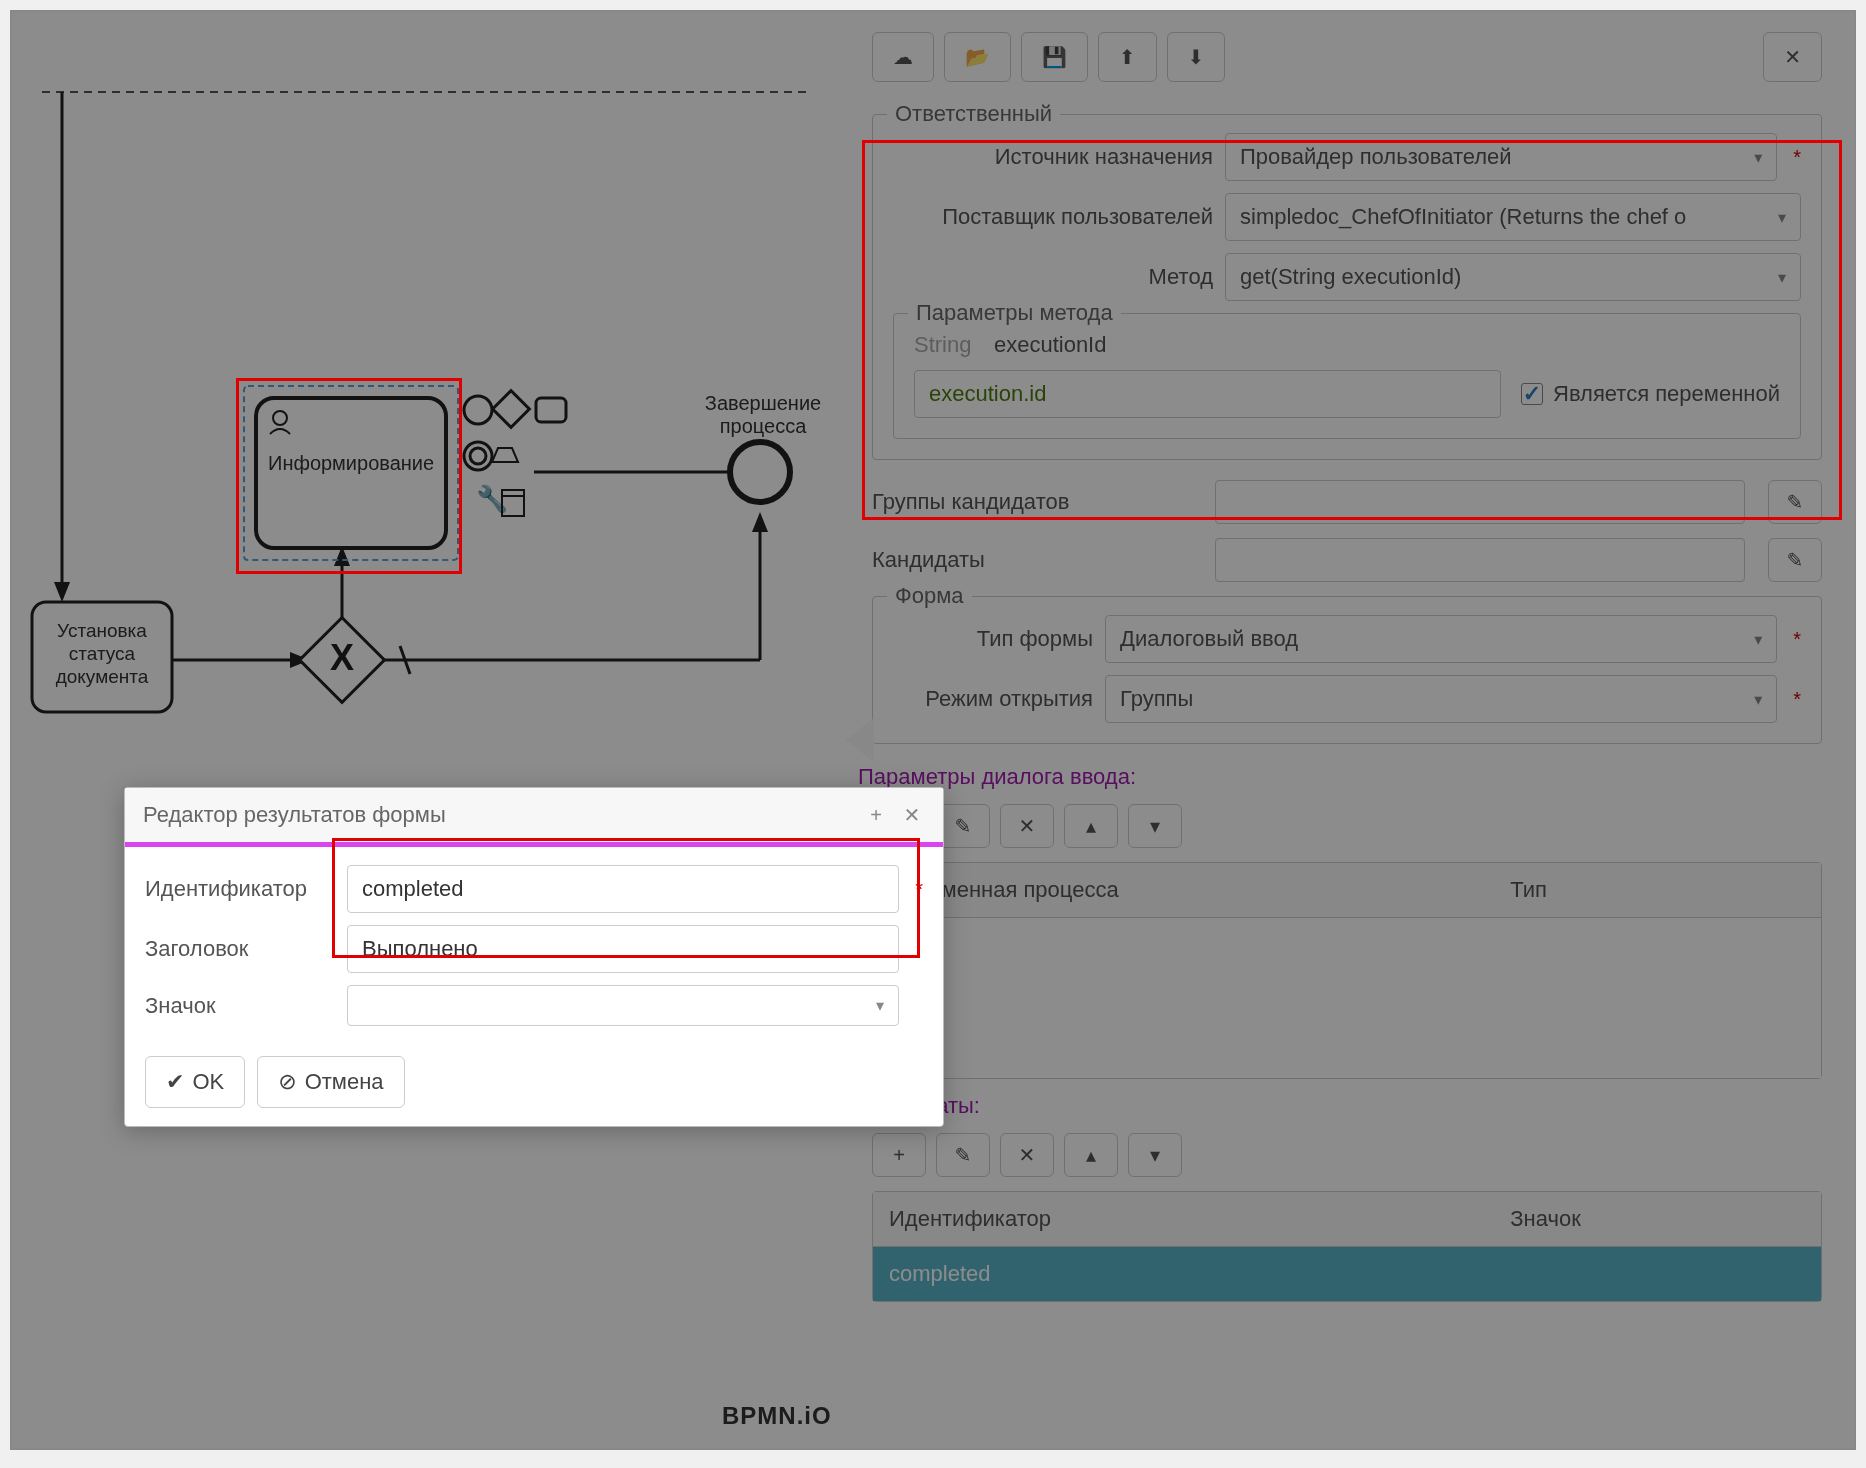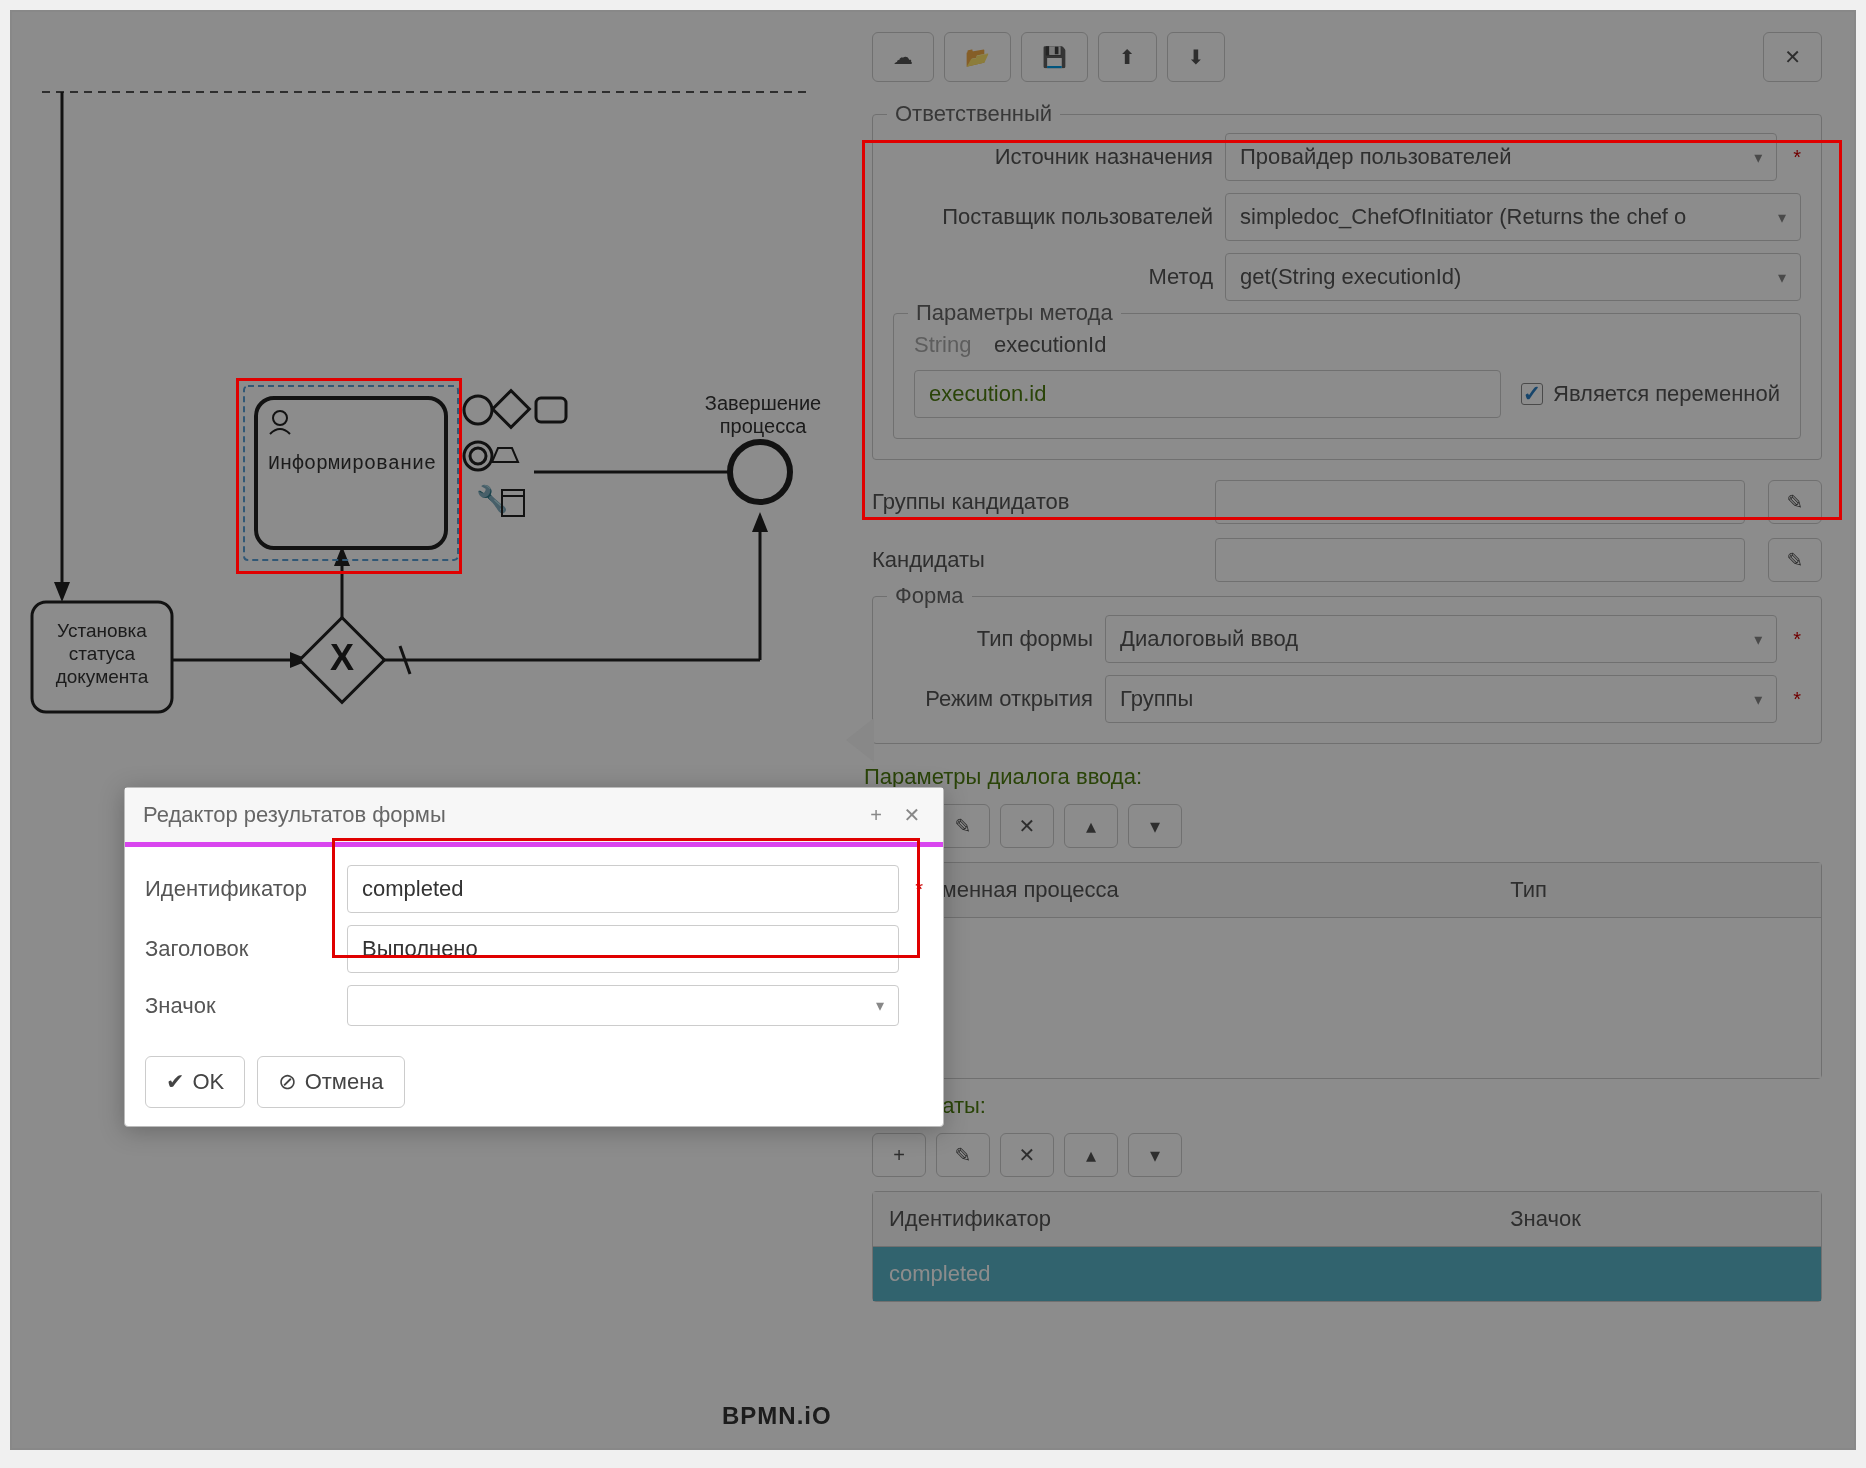--- a/index.html
+++ b/index.html
@@ -22,21 +22,21 @@
 .sub-fieldset { border: 1px solid #ccc; border-radius: 4px; padding: 18px 20px 20px 20px; margin-top: 10px; position: relative; }
 .sub-legend { position: absolute; top: -14px; left: 14px; background: #fff; padding: 0 8px; font-size: 22px; color: #666; }
 .param-row { display: flex; align-items: center; gap: 20px; margin-top: 12px; }
 .param-input { flex: 1; border: 1px solid #ccc; border-radius: 4px; padding: 10px 14px; font-size: 22px; color: #4d7c0f; background: #fff; }
 .checkbox-wrap { display: flex; align-items: center; gap: 10px; font-size: 22px; color: #555; }
 .checkbox { width: 22px; height: 22px; border: 1px solid #888; border-radius: 3px; display: inline-flex; align-items: center; justify-content: center; color: #2b7fc4; font-weight: bold; background: #fff; }
 .plain-row { display: flex; align-items: center; margin: 0 30px 14px 30px; gap: 23px; }
 .plain-label { width: 320px; font-size: 22px; color: #555; }
 .input-empty { flex: 1; border: 1px solid #ccc; border-radius: 4px; padding: 10px 14px; min-height: 44px; background: #fff; }
 .btn-icon { background: #fff; border: 1px solid #ccc; border-radius: 6px; width: 54px; height: 44px; display: inline-flex; align-items: center; justify-content: center; font-size: 20px; color: #555; cursor: pointer; }
-.section-label { font-size: 22px; color: #4d7c0f; margin: 10px 30px 14px 22px; }
+.section-label { font-size: 22px; color: #a21caf; margin: 10px 30px 14px 16px; }
 .btn-row { display: flex; gap: 10px; margin: 0 30px 14px 30px; }
 .table-area { margin: 0 30px 14px 30px; border: 1px solid #ccc; border-radius: 4px; }
 .table-header { display: flex; background: #f7f7f7; border-bottom: 1px solid #ccc; }
 .table-cell { padding: 14px 16px; font-size: 22px; color: #555; }
 .table-body { min-height: 160px; background: #fff; }
 .table-row-selected { background: #5ab5c9; color: #fff; padding: 14px 16px; font-size: 22px; }
 .collapse-handle { position: absolute; left: 834px; top: 706px; width: 28px; height: 44px; background: #888; clip-path: polygon(100% 0, 100% 100%, 0 50%); z-index: 6; cursor: pointer; }
 .red-box-1 { position: absolute; left: 850px; top: 128px; width: 980px; height: 380px; border: 3px solid #e00000; z-index: 7; pointer-events: none; }
 .red-box-2 { position: absolute; left: 224px; top: 366px; width: 226px; height: 196px; border: 3px solid #e00000; z-index: 7; pointer-events: none; }
 .red-box-3 { position: absolute; left: 320px; top: 826px; width: 588px; height: 120px; border: 3px solid #e00000; z-index: 20; pointer-events: none; }
@@ -106,21 +106,21 @@
       <line x1="522" y1="460" x2="740" y2="460" stroke="#222" stroke-width="3"></line>
       <polygon points="748,460 728,452 728,468" fill="#222"></polygon>
 
       <line x1="748" y1="460" x2="748" y2="484" stroke="#222" stroke-width="3"></line>
       <line x1="748" y1="648" x2="748" y2="508" stroke="#222" stroke-width="3"></line>
       <line x1="410" y1="648" x2="748" y2="648" stroke="#222" stroke-width="3"></line>
       <polygon points="748,500 740,520 756,520" fill="#222"></polygon>
 
       <circle cx="748" cy="460" r="30" fill="#fff" stroke="#222" stroke-width="6"></circle>
     </svg>
-    <div style="position:absolute; left:256px; top:440px; width:166px; text-align:center; font-size:20px; color:#333;font-family:Liberation Mono, monospace;">Информирование</div>
+    <div style="position:absolute; left:256px; top:440px; width:166px; text-align:center; font-size:20px; color:#333;">Информирование</div>
     <div style="position:absolute; left:686px; top:380px; width:130px; text-align:center; font-size:20px; color:#333;">Завершение процесса</div>
     <div style="position:absolute; left:24px; top:608px; width:132px; text-align:center; font-size:19px; color:#333; line-height:1.2;">Установка статуса документа</div>
     <div class="bpmn-logo">BPMN.iO</div>
   </div>
 
   <div class="prop-panel">
     <div class="toolbar">
       <button class="btn">
           <span>☁</span>
         </button>

